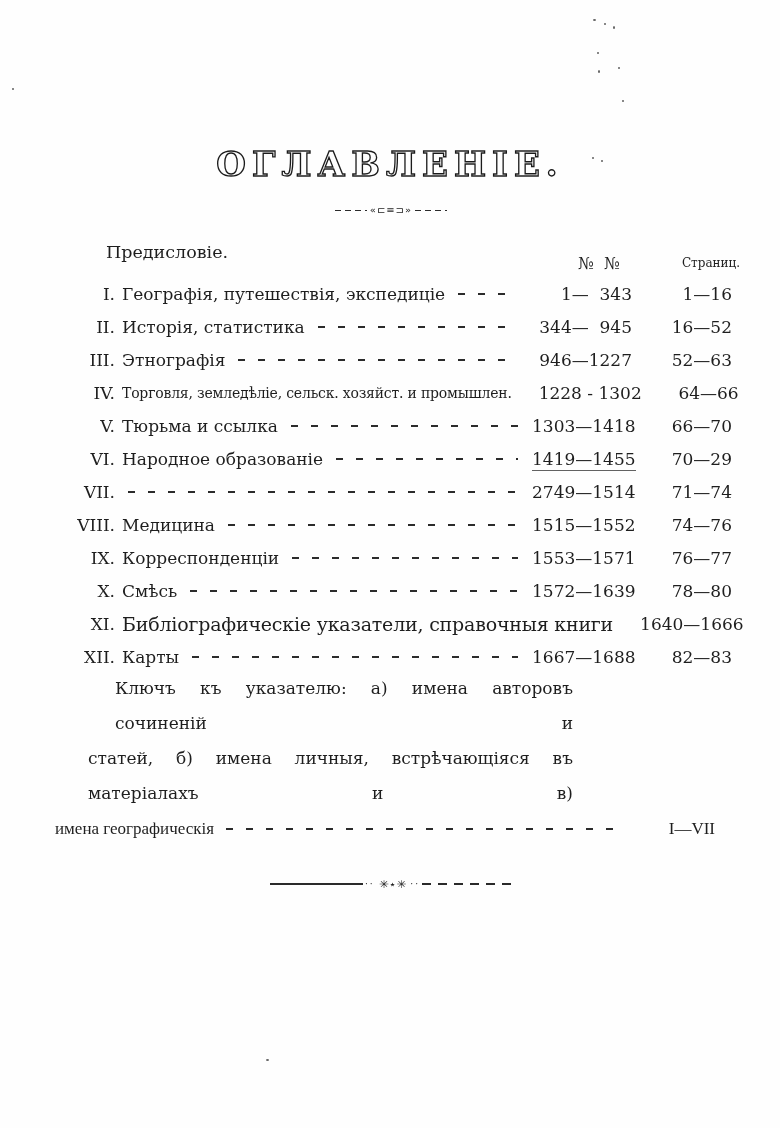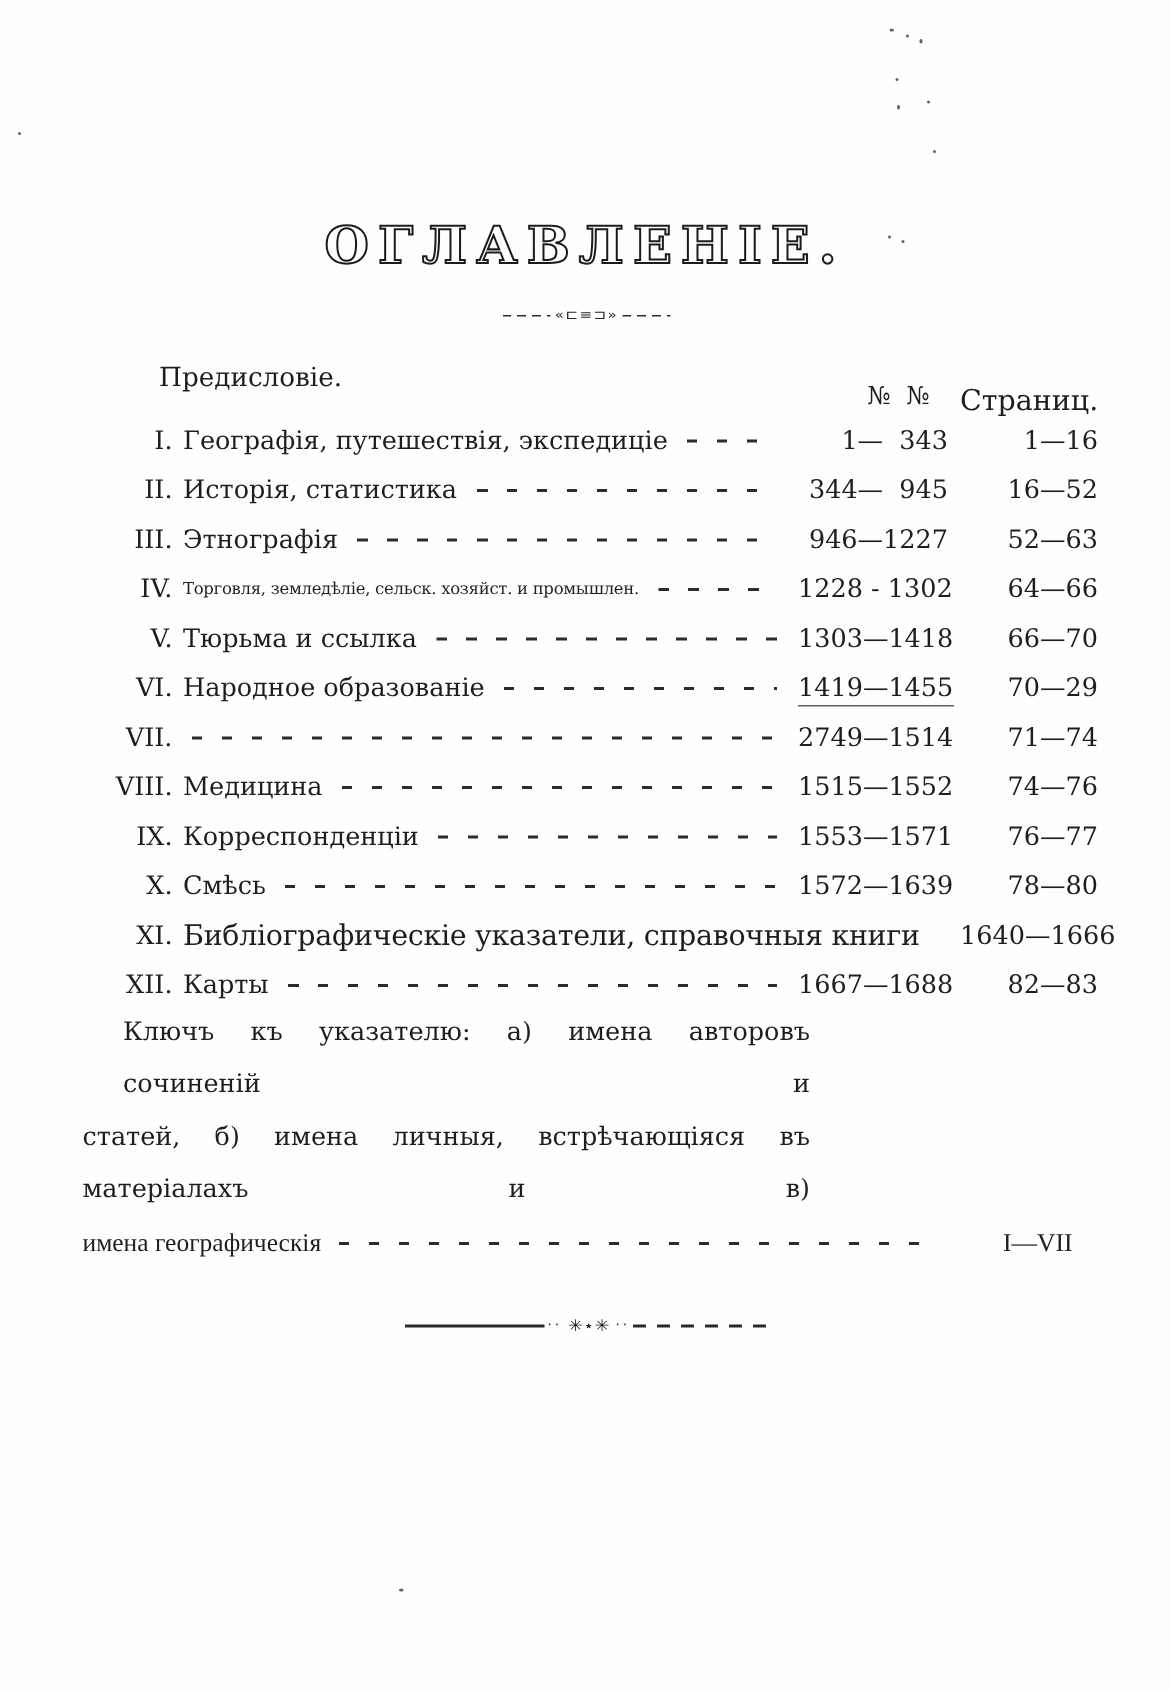--- a/index.html
+++ b/index.html
@@ -29,36 +29,36 @@
   }
   .title-flourish .fl-line{flex:1;height:1px;background:repeating-linear-gradient(90deg,#2c2c2c 0 6px,transparent 6px 10px);}
   .title-flourish .fl-core{
     font-family:"DejaVu Sans",sans-serif;font-size:10px;color:#222;
     padding:0 3px;transform:scaleY(.85);white-space:pre;letter-spacing:1px;
   }
 
   
   .preface{position:absolute;left:106px;top:242px;font-size:17.5px;}
   .col-head-nos{position:absolute;left:566px;top:254px;width:66px;text-align:center;font-size:16.5px;white-space:pre;}
-  .col-head-pages{position:absolute;left:640px;top:256px;width:86px;text-align:left;font-size:19px;}
+  .col-head-pages{position:absolute;left:668px;top:256px;width:86px;text-align:center;font-size:12px;}
 
   
   .rows{position:absolute;left:0;top:277px;width:732px;}
   .row{display:flex;align-items:center;height:33px;font-size:17px;}
   .rnum{width:115px;text-align:right;flex:0 0 auto;}
   .rlabel{white-space:nowrap;margin-left:7px;flex:0 0 auto;}
   .leader{flex:1 1 0;min-width:0;height:2px;margin:0 14px 0 13px;
     background:repeating-linear-gradient(90deg,#2b2b2b 0 7px,transparent 7px 20px);}
   .rnos{width:100px;text-align:right;flex:0 0 auto;white-space:pre;}
   .rpages{width:100px;text-align:right;flex:0 0 auto;white-space:pre;}
   .nos-underline{border-bottom:1.5px solid rgba(45,45,45,.75);padding-bottom:1px;}
 
   
   .keypara{position:absolute;left:55px;top:671px;width:677px;font-size:17px;line-height:35px;}
-  .kp-just{width:485px;text-align:justify;text-align-last:justify;}
+  .kp-just{width:485px;text-align:justify;text-align-last:justify;margin-left:33px;}
   .kp-l1{padding-left:27px;box-sizing:border-box;}
   .kp-l3{display:flex;align-items:center;height:35px;padding-right:17px;font-family:Liberation Serif, serif;}
   .kp-l3 .kp-label{white-space:nowrap;flex:0 0 auto;}
   .kp-l3 .leader{margin:0 55px 0 12px;}
   .kp-pages{flex:0 0 auto;text-align:right;}
 
   
   .footer-flourish{
     position:absolute;top:876px;left:270px;width:245px;height:16px;
     display:flex;align-items:center;
@@ -110,21 +110,21 @@
       </div>
       <div class="row">
         <span class="rnum">III.</span>
         <span class="rlabel">Этнографія</span>
         <span class="leader"></span>
         <span class="rnos"><span class="">946—1227</span></span>
         <span class="rpages">52—63</span>
       </div>
       <div class="row">
         <span class="rnum">IV.</span>
-        <span class="rlabel" style="font-size: 11px; letter-spacing: -0.2px;">Торговля, земледѣліе, сельск. хозяйст. и промышлен.</span>
+        <span class="rlabel" style="font-size: 14px; letter-spacing: -0.2px;">Торговля, земледѣліе, сельск. хозяйст. и промышлен.</span>
         <span class="leader"></span>
         <span class="rnos"><span class="">1228 - 1302</span></span>
         <span class="rpages">64—66</span>
       </div>
       <div class="row">
         <span class="rnum">V.</span>
         <span class="rlabel">Тюрьма и ссылка</span>
         <span class="leader"></span>
         <span class="rnos"><span class="">1303—1418</span></span>
         <span class="rpages">66—70</span>

